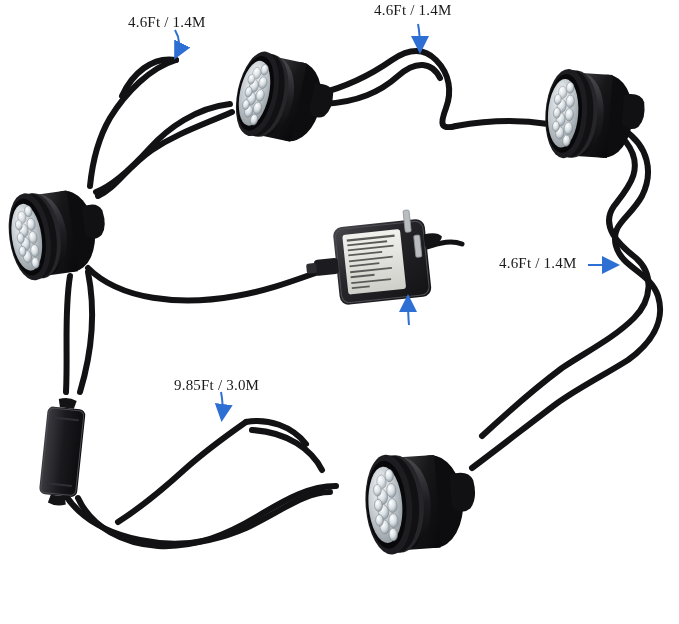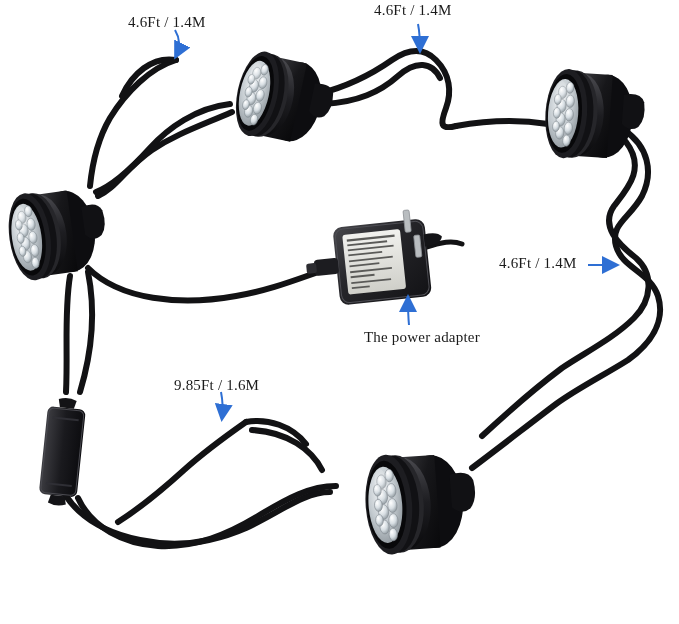--- a/index.html
+++ b/index.html
@@ -210,16 +210,15 @@
       <path d="M418,24 C420,34 420,42 420,50"></path>
       <path d="M588,265 C600,265 608,265 616,265"></path>
       <path d="M409,325 C408,315 408,306 408,298"></path>
       <path d="M221,392 C223,402 223,410 222,418"></path>
     </g>
   </svg>
 
   <div class="label" style="left:128px; top:14px;">4.6Ft / 1.4M</div>
   <div class="label" style="left:374px; top:2px;">4.6Ft / 1.4M</div>
   <div class="label" style="left:499px; top:255px;">4.6Ft / 1.4M</div>
-  <div class="label" style="left:364px; top:329px;">The power adapter</div>
-  <div class="label" style="left:174px; top:377px;">9.85Ft / 1.6M</div>
+  <div class="label" style="left:174px; top:377px;">9.85Ft / 3.0M</div>
 
 </div>
 
 </body></html>

